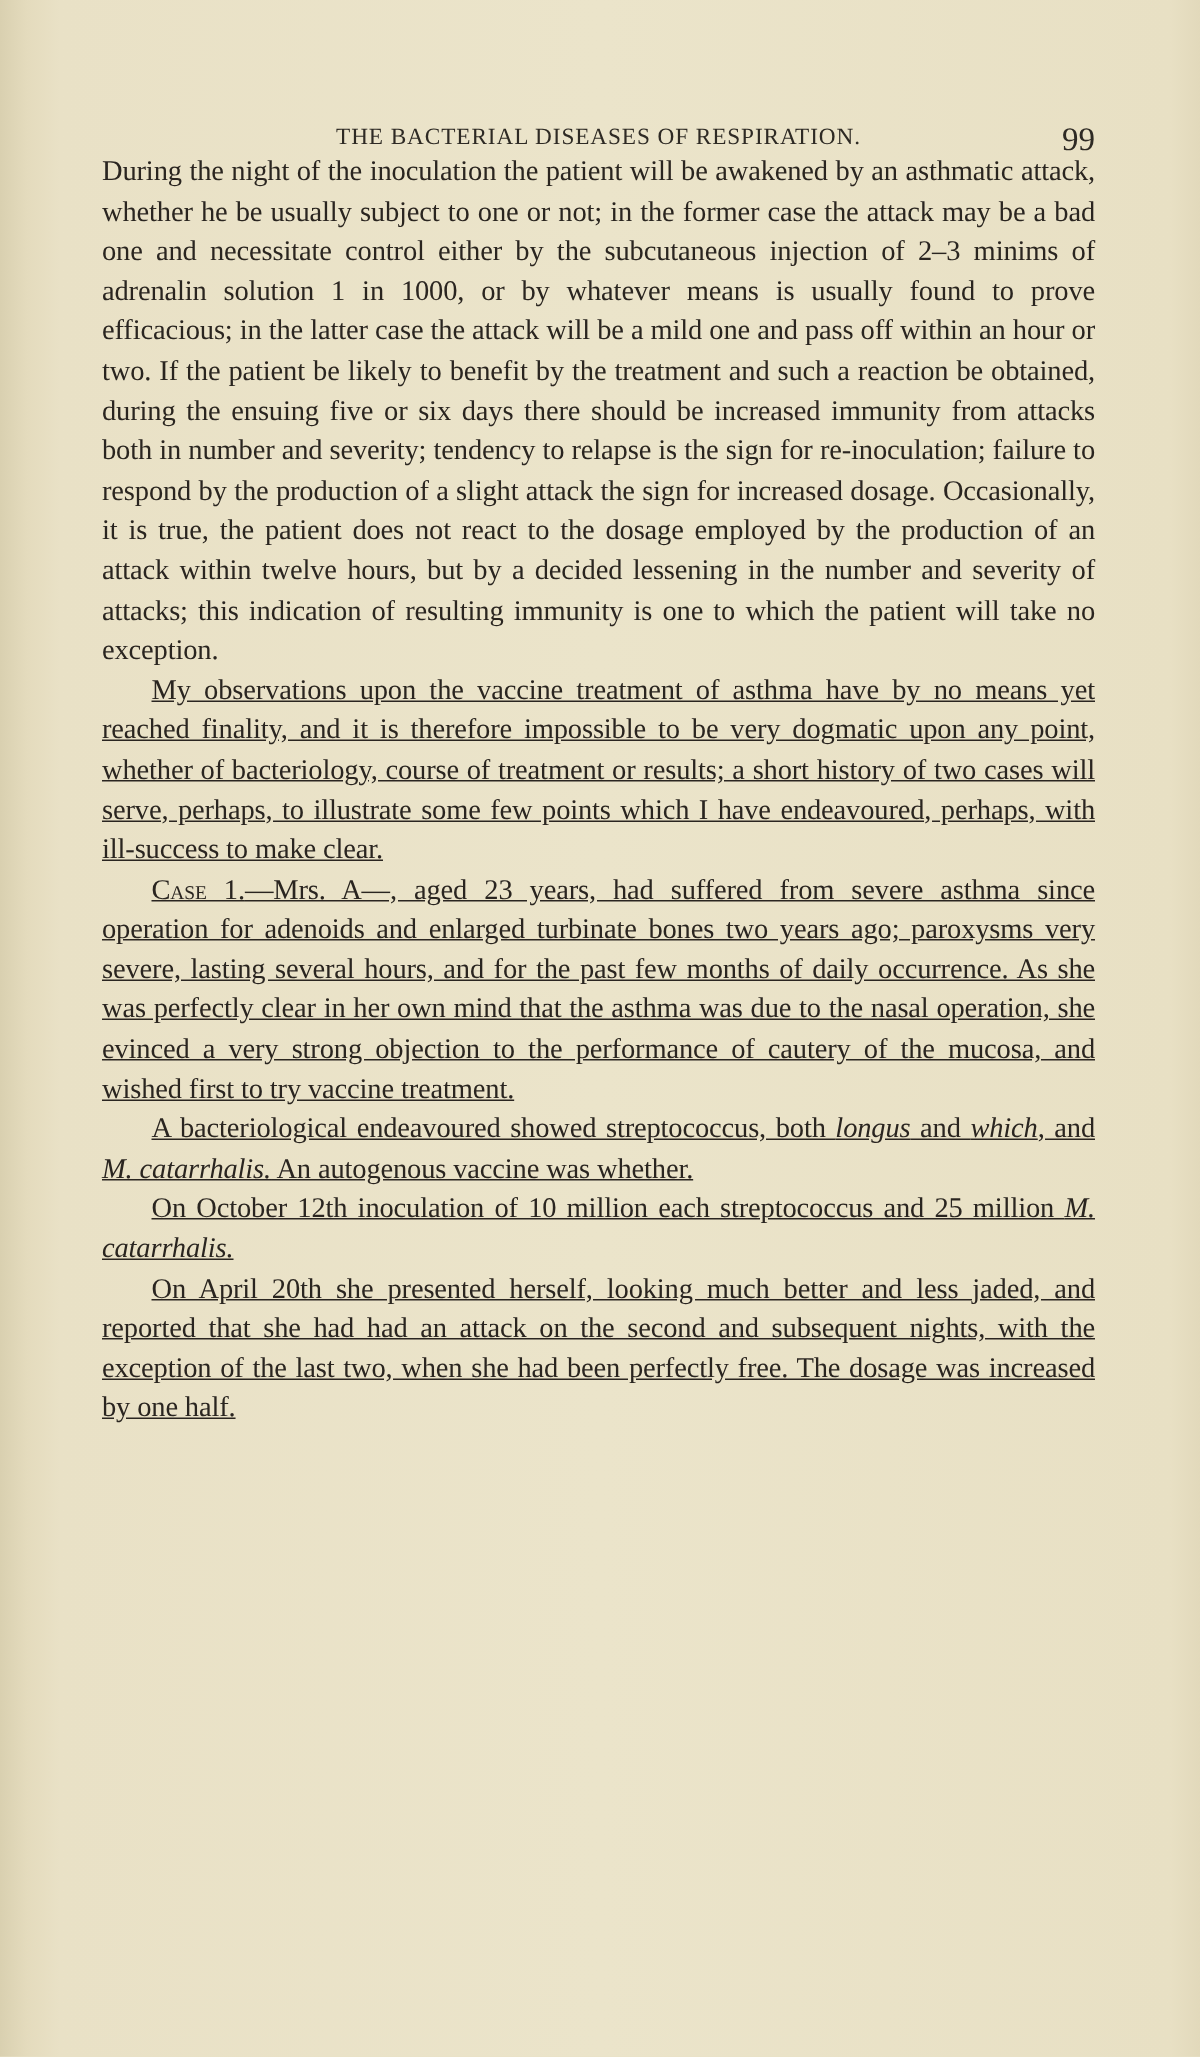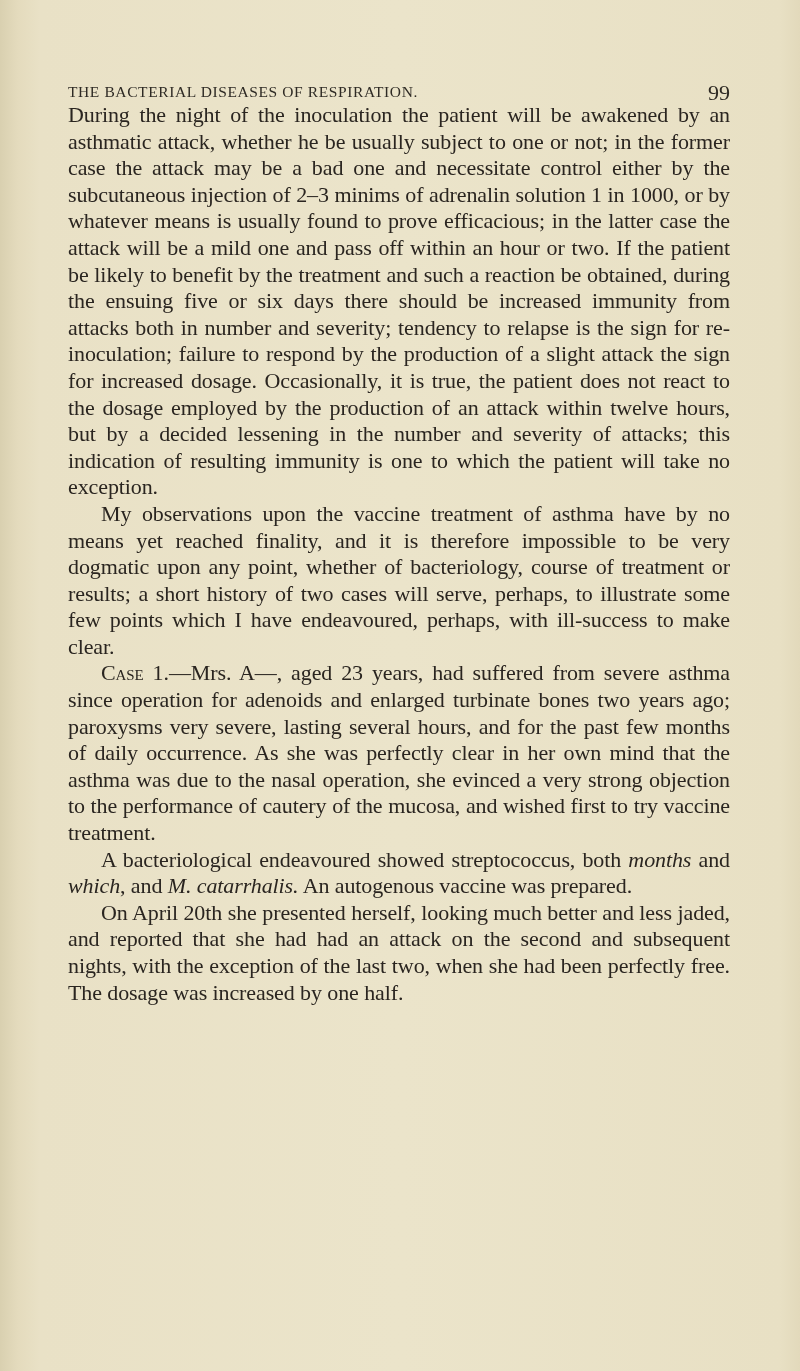--- a/index.html
+++ b/index.html
@@ -26,48 +26,50 @@
       position: absolute;
       top: 80px;
       left: 0;
       width: 662px;
       height: 26px;
     }
     .running-title {
       position: absolute;
       left: 0;
       width: 662px;
+      text-align: center;
       font-size: 15.5px;
       letter-spacing: 0.6px;
       top: 3px;
       color: #2e2a24;
     }
     .page-number {
       position: absolute;
       right: 0;
       top: 0;
       font-size: 22px;
       color: #2e2a24;
     }
     .body-text {
       position: absolute;
       top: 102px;
       left: 0;
       width: 662px;
-      font-size: 22px;
+      font-size: 19px;
       line-height: 26.6px;
       text-align: justify;
       letter-spacing: -0.1px;
     }
     .body-text p {
       margin: 0;
       text-indent: 0;
     }
     .body-text p.indent {
       text-indent: 33px;
+      text-decoration: underline;
     }
     .body-text p.first {
       text-indent: 0;
     }
     .smallcaps {
       font-variant: small-caps;
     }
     .it {
       font-style: italic;
     }
@@ -85,19 +87,22 @@
     <p class="first">
       <span>During the night of the inoculation the patient will be awakened by an asthmatic attack, whether he be usually subject to one or not; in the former case the attack may be a bad one and necessitate control either by the subcutaneous injection of 2–3 minims of adrenalin solution 1 in 1000, or by whatever means is usually found to prove efficacious; in the latter case the attack will be a mild one and pass off within an hour or two. If the patient be likely to benefit by the treatment and such a reaction be obtained, during the ensuing five or six days there should be increased immunity from attacks both in number and severity; tendency to relapse is the sign for re-inoculation; failure to respond by the production of a slight attack the sign for increased dosage. Occasionally, it is true, the patient does not react to the dosage employed by the production of an attack within twelve hours, but by a decided lessening in the number and severity of attacks; this indication of resulting immunity is one to which the patient will take no exception.</span>
     </p>
     <p class="indent">
       <span>My observations upon the vaccine treatment of asthma have by no means yet reached finality, and it is therefore impossible to be very dogmatic upon any point, whether of bacteriology, course of treatment or results; a short history of two cases will serve, perhaps, to illustrate some few points which I have endeavoured, perhaps, with ill-success to make clear.</span>
     </p>
     <p class="indent">
       <span class="smallcaps">Case 1.</span><span>—Mrs. A—, aged 23 years, had suffered from severe asthma since operation for adenoids and enlarged turbinate bones two years ago; paroxysms very severe, lasting several hours, and for the past few months of daily occurrence. As she was perfectly clear in her own mind that the asthma was due to the nasal operation, she evinced a very strong objection to the performance of cautery of the mucosa, and wished first to try vaccine treatment.</span>
     </p>
     <p class="indent">
-      <span>A bacteriological endeavoured showed streptococcus, both </span><span class="it">months</span><span> and </span><span class="it">which</span><span>, and </span><span class="it">M. catarrhalis.</span><span> An autogenous vaccine was prepared.</span>
+      <span>A bacteriological endeavoured showed streptococcus, both </span><span class="it">longus</span><span> and </span><span class="it">which</span><span>, and </span><span class="it">M. catarrhalis.</span><span> An autogenous vaccine was whether.</span>
+    </p>
+    <p class="indent">
+      <span>On October 12th inoculation of 10 million each streptococcus and 25 million </span><span class="it">M. catarrhalis.</span>
     </p>
     <p class="indent">
       <span>On April 20th she presented herself, looking much better and less jaded, and reported that she had had an attack on the second and subsequent nights, with the exception of the last two, when she had been perfectly free. The dosage was increased by one half.</span>
     </p>
   </div>
 </div>
 
 </body></html>

